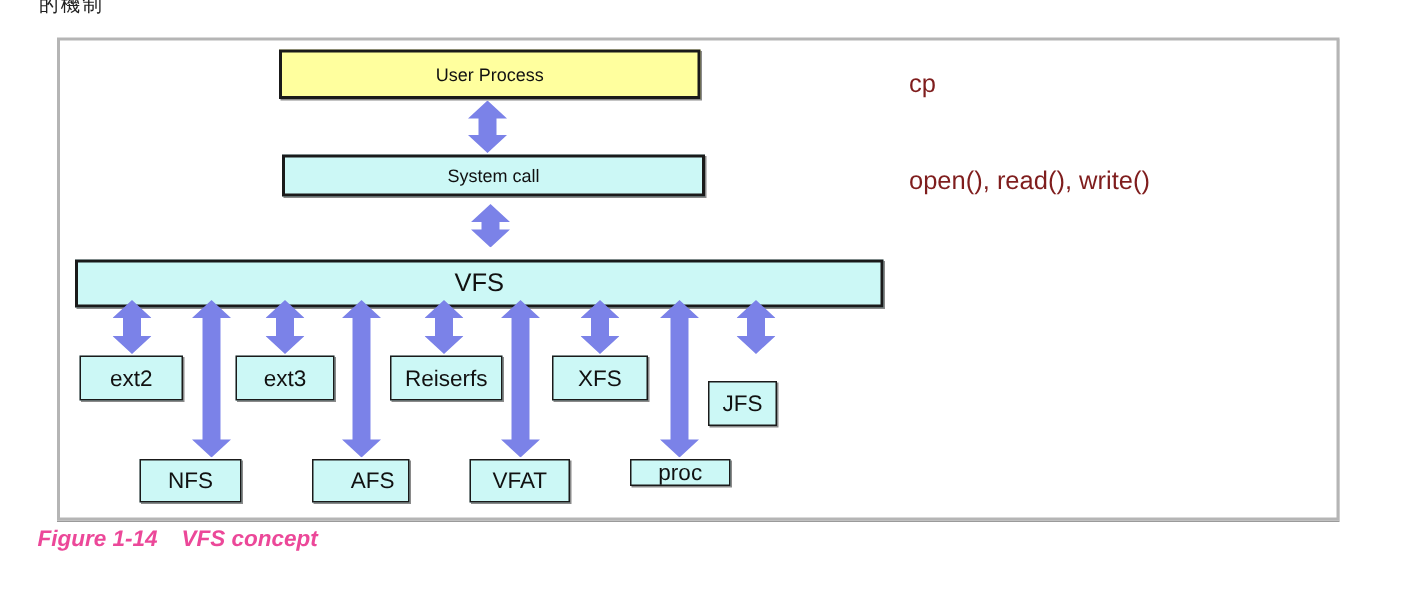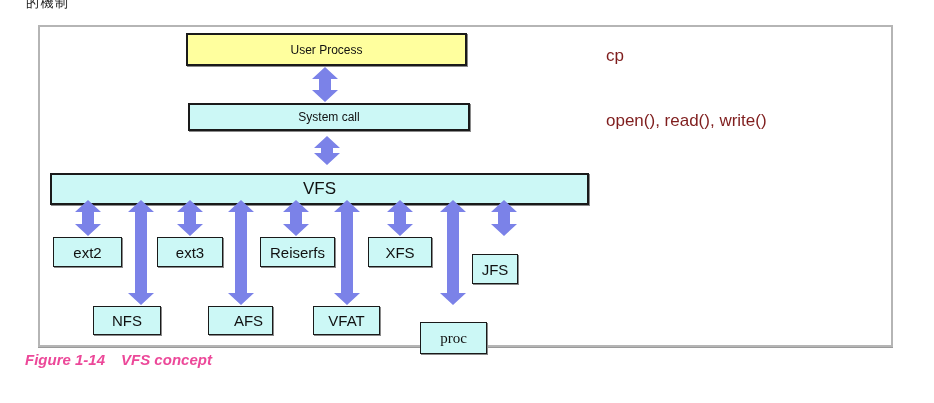--- a/index.html
+++ b/index.html
@@ -68,21 +68,21 @@
 
   <div class="dbox small" style="left:53px;top:237px;width:69px;height:30px;">ext2</div>
   <div class="dbox small" style="left:157px;top:237px;width:66px;height:30px;">ext3</div>
   <div class="dbox small" style="left:260px;top:237px;width:75px;height:30px;">Reiserfs</div>
   <div class="dbox small" style="left:368px;top:237px;width:64px;height:30px;">XFS</div>
   <div class="dbox small" style="left:472px;top:237px;width:46px;height:30px;margin-top:17px;">JFS</div>
 
   <div class="dbox small" style="left:93px;top:306px;width:68px;height:29px;">NFS</div>
   <div class="dbox small" style="left:208px;top:306px;width:65px;height:29px;padding-left:16px;">AFS</div>
   <div class="dbox small" style="left:313px;top:306px;width:67px;height:29px;">VFAT</div>
-  <div class="dbox small" style="left:420px;top:322px;width:67px;height:32px;font-family:Liberation Serif, serif;">proc</div>
+  <div class="dbox small" style="left:420px;top:306px;width:67px;height:18px;">proc</div>
 
   <div class="ann" style="top:46px;">cp</div>
   <div class="ann" style="top:111px;">open(), read(), write()</div>
 
   <div class="caption">
     <span class="cap-label">Figure 1-14</span><span>VFS concept</span>
   </div>
 
 </div>
 

